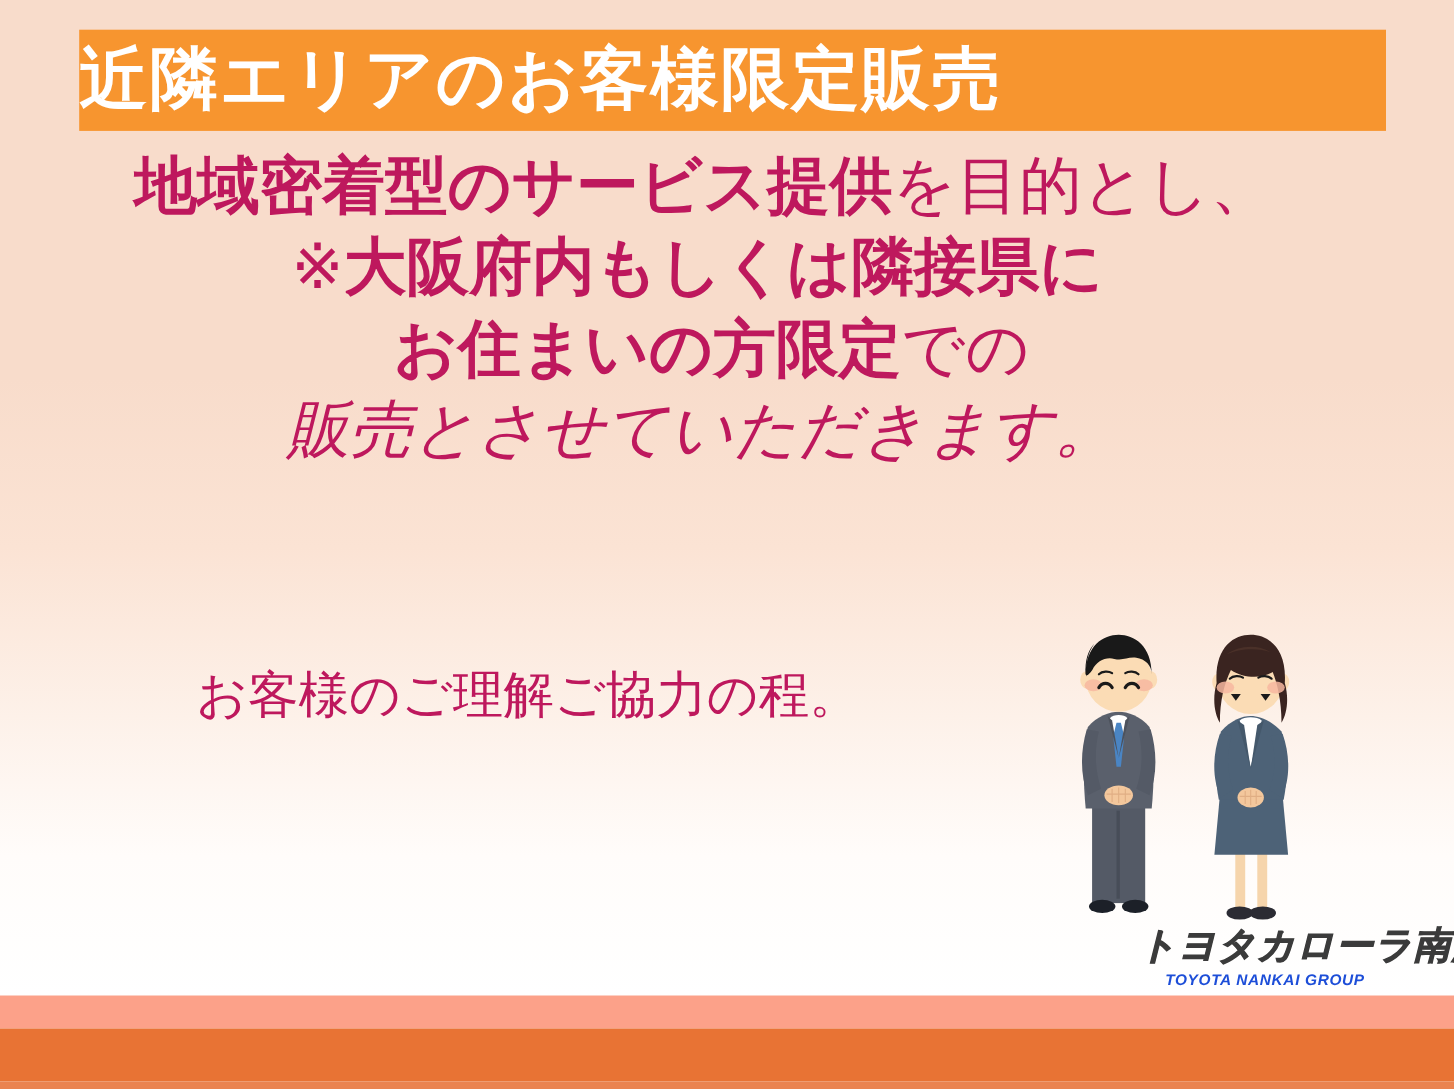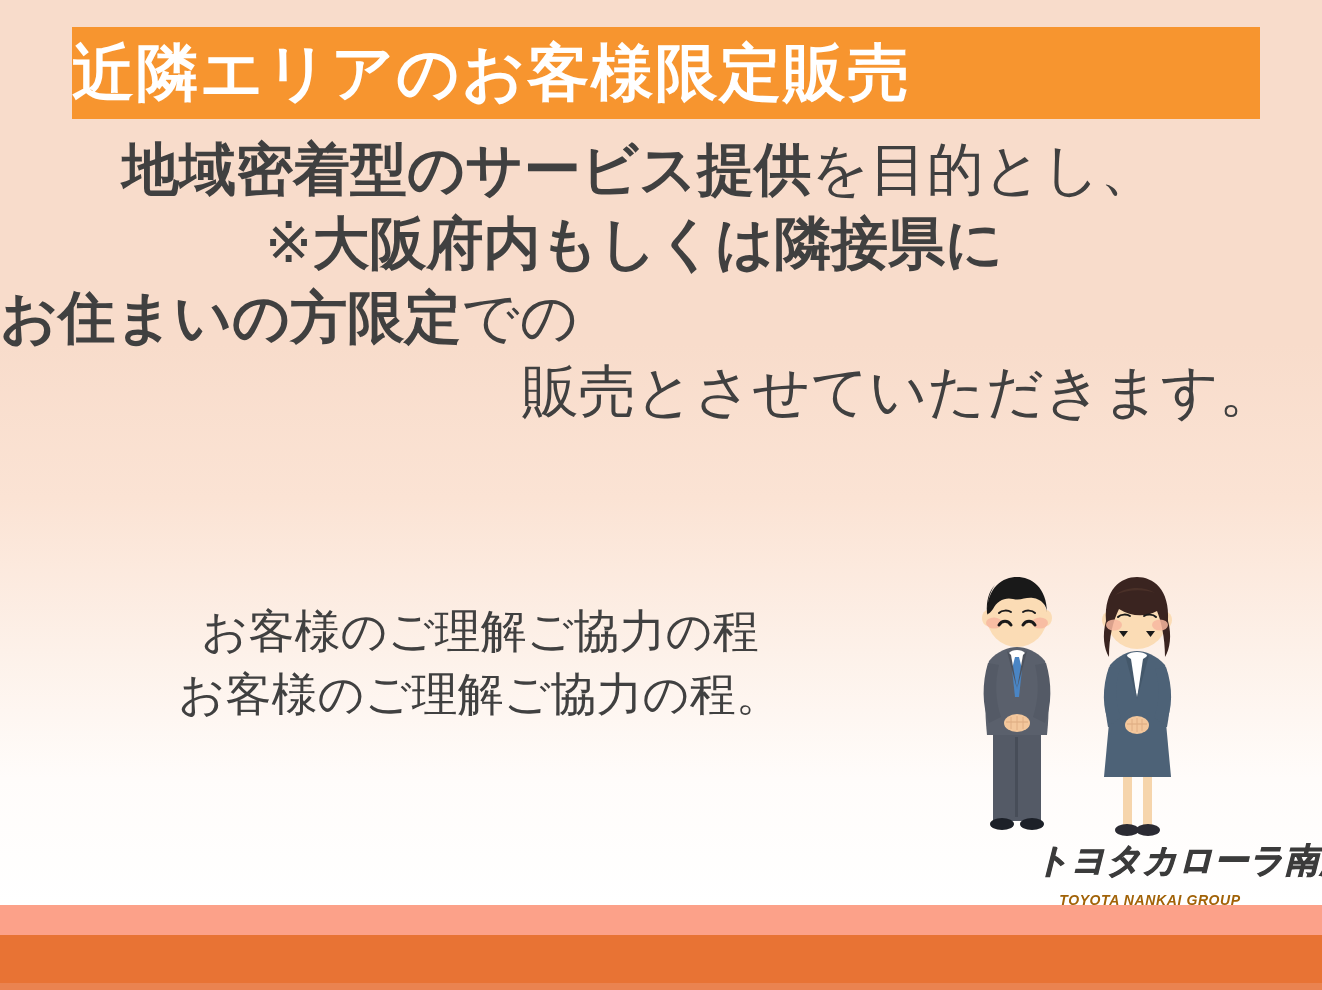--- a/index.html
+++ b/index.html
@@ -84,40 +84,42 @@
 
   
   .body-text {
     position: absolute;
     left: 0;
     top: 132px;
     width: 1322px;
   }
   .line {
     line-height: 1.30;
-    color: #404040;
+    color: #be185d;
     white-space: nowrap;
   }
   .l1 {
     font-size: 57px;
     padding-left: 122px;
   }
   .l2 {
     font-size: 57px;
     text-align: center;
     padding-right: 54px;
   }
   .l3 {
     font-size: 57px;
+    text-align: center;
     padding-right: 28px;
   }
   .l4 {
     font-size: 57px;
-    text-align: right;
+    text-align: center;
     padding-right: 46px;
+    font-style: italic;
   }
   .l5 {
     font-size: 47px;
     text-align: center;
     padding-left: 120px;
     margin-top: 8px;
   }
   .b { font-weight: bold; }
   .r { font-weight: normal; }
 
@@ -160,23 +162,23 @@
     color: #3b3b3b;
     letter-spacing: 1px;
     line-height: 1;
     white-space: nowrap;
     -webkit-text-stroke: 1px #3b3b3b;
   }
   .logo-en {
     font-size: 14px;
     font-weight: bold;
     font-style: italic;
-    color: #a16207;
+    color: #1d4ed8;
     letter-spacing: 0.6px;
-    margin-top: 15px;
+    margin-top: 5px;
     white-space: nowrap;
   }
 </style>
 </head>
 <body>
 
 <div id="slide">
 
   <div class="bg-gradient"></div>
 
@@ -190,21 +192,20 @@
 
     <div class="line l2"><span class="r">※</span><span class="b">大阪府内もしくは隣接県に</span></div>
 
     <div class="line l3"><span class="b">お住まいの方限定</span><span class="r">での</span></div>
 
     <div class="line l4"><span class="r">販売とさせていただきます。</span></div>
 
   </div>
 
   <div class="closing">
-    <div class="line">お客様のご理解ご協力の程</div>
     <div class="line">お客様のご理解ご協力の程。</div>
   </div>
 
   <div class="illustration">
     <svg width="250" height="290" viewBox="0 0 250 290" xmlns="http://www.w3.org/2000/svg">
 
       <g>
 
         <path d="M18 168 L18 256 L38 256 L42 196 L46 256 L66 256 L66 168 Z" fill="#545a66"></path>
         <rect x="18" y="168" width="48" height="88" fill="#545a66"></rect>

